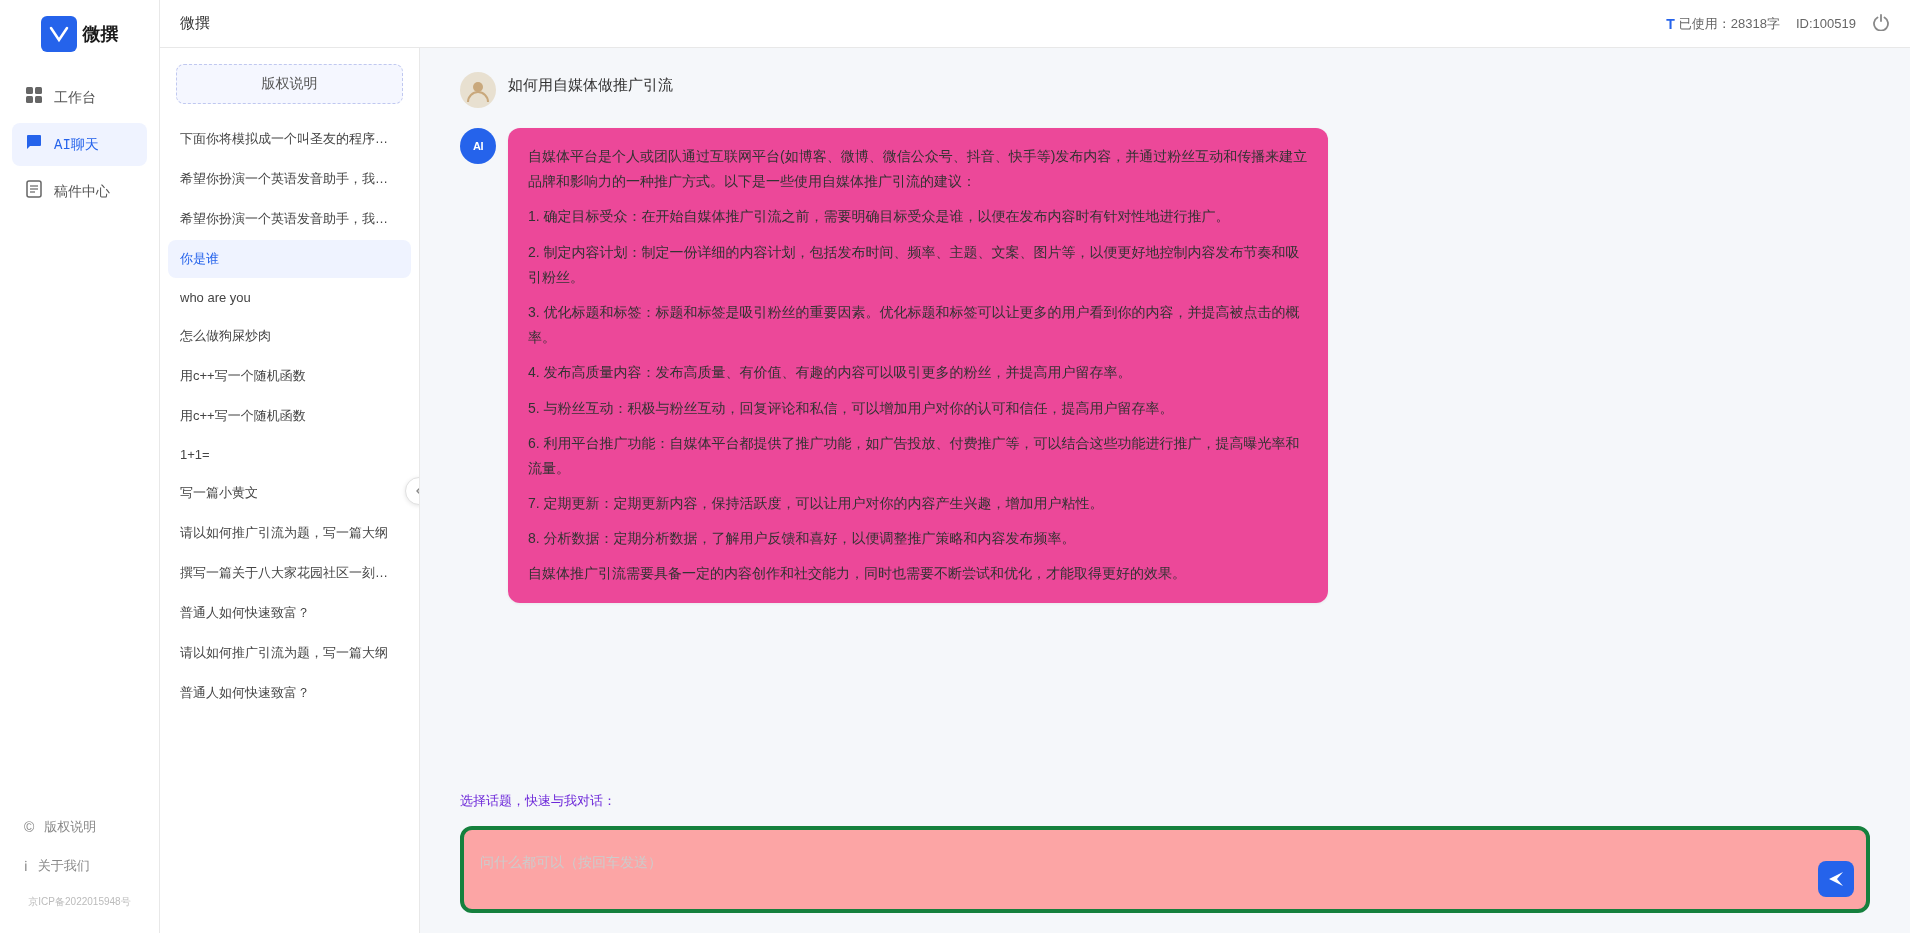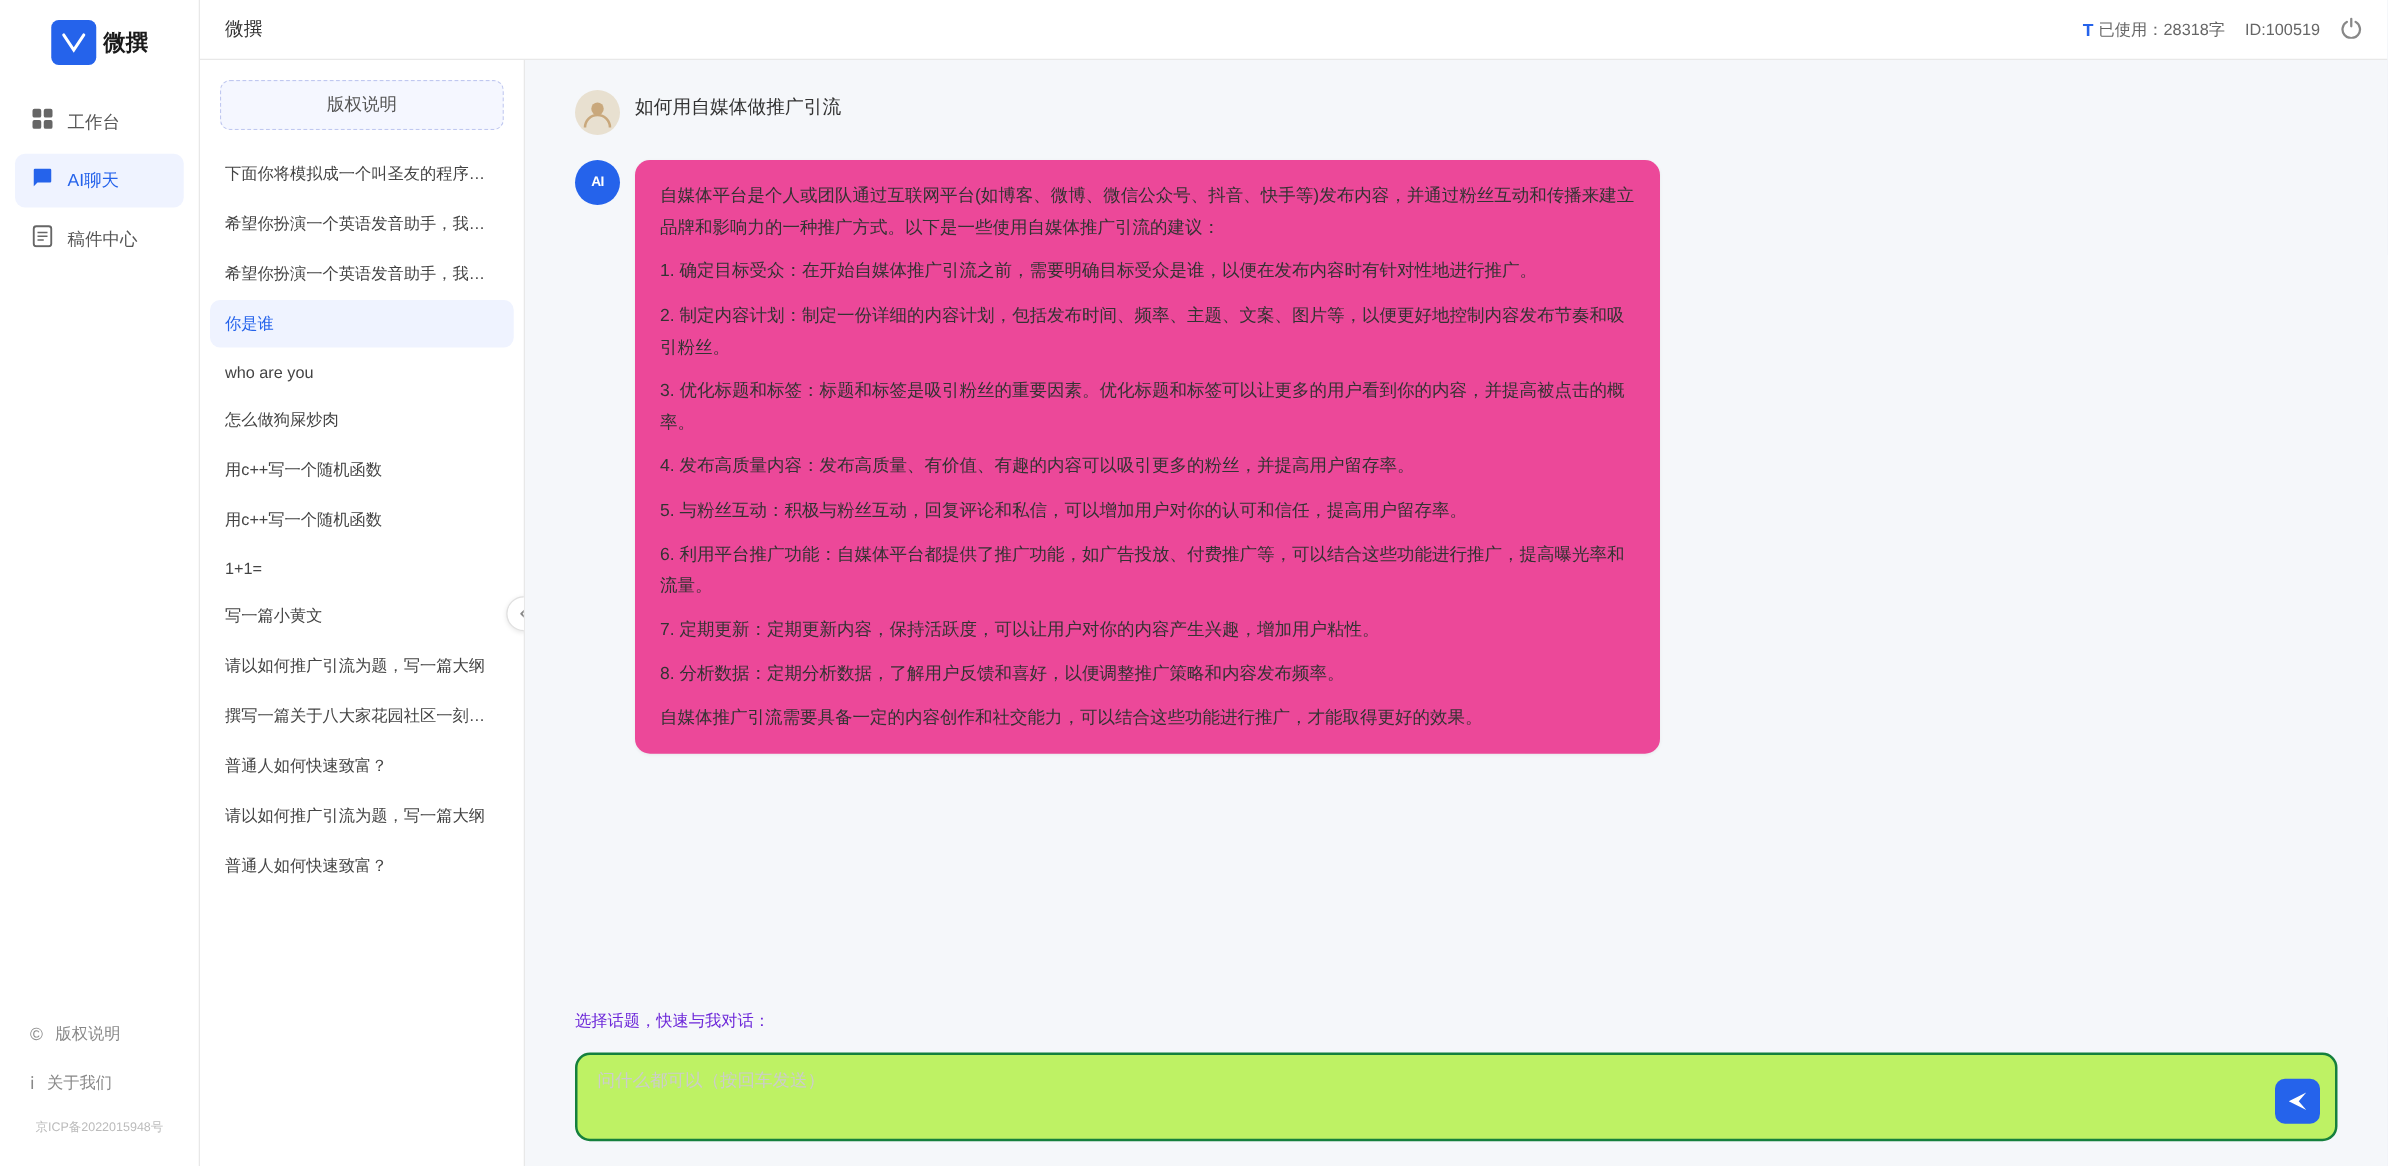--- a/index.html
+++ b/index.html
@@ -4,21 +4,21 @@
   <style>
     * { margin: 0; padding: 0; box-sizing: border-box; }
     body { font-family: 'PingFang SC', 'Microsoft YaHei', sans-serif; background: #f0f2f5; display: flex; height: 100vh; overflow: hidden; font-size: 14px; color: #333; }
 
     
     .sidebar { width: 160px; background: #fff; display: flex; flex-direction: column; align-items: center; padding: 16px 0; border-right: 1px solid #e8e8e8; position: relative; flex-shrink: 0; }
     .logo { display: flex; align-items: center; gap: 6px; margin-bottom: 24px; padding: 0 16px; }
     .logo-icon { width: 36px; height: 36px; background: #2563eb; border-radius: 6px; display: flex; align-items: center; justify-content: center; color: white; font-weight: bold; font-size: 18px; }
     .logo-text { font-size: 18px; font-weight: bold; color: #1a1a1a; }
     .nav-items { width: 100%; display: flex; flex-direction: column; gap: 4px; padding: 0 12px; }
-    .nav-item { display: flex; align-items: center; gap: 10px; padding: 10px 12px; border-radius: 8px; cursor: pointer; color: #555; }
+    .nav-item { display: flex; align-items: center; gap: 10px; padding: 10px 12px; border-radius: 8px; cursor: pointer; color: #555; font-family: Liberation Mono, monospace; }
     .nav-item.active { background: #eff3ff; color: #2563eb; }
     .nav-item-icon { font-size: 16px; width: 20px; text-align: center; }
     .nav-item-label { font-size: 14px; }
     .sidebar-bottom { margin-top: auto; width: 100%; padding: 0 12px; display: flex; flex-direction: column; gap: 4px; }
     .sidebar-bottom-item { display: flex; align-items: center; gap: 10px; padding: 8px 12px; border-radius: 8px; cursor: pointer; color: #888; font-size: 13px; }
     .icp-text { font-size: 10px; color: #bbb; text-align: center; padding: 8px 0; }
 
     
     .main { flex: 1; display: flex; flex-direction: column; overflow: hidden; }
 
@@ -55,21 +55,21 @@
     .ai-avatar { width: 36px; height: 36px; border-radius: 50%; background: #2563eb; overflow: hidden; flex-shrink: 0; display: flex; align-items: center; justify-content: center; color: white; font-size: 13px; font-weight: bold; }
     .ai-msg-bubble { background: #ec4899; border-radius: 12px; padding: 16px 20px; max-width: 820px; font-size: 14px; line-height: 1.8; color: #333; box-shadow: 0 1px 3px rgba(0,0,0,0.06); }
     .ai-msg-bubble p { margin-bottom: 10px; }
     .ai-msg-bubble p:last-child { margin-bottom: 0; }
 
     
     .quick-prompt-area { padding: 8px 40px 4px; color: #6d28d9; font-size: 13px; }
 
     
     .input-area { padding: 12px 40px 20px; }
-    .input-box { background: #bef264; border: 2px solid #15803d; border-radius: 12px; padding: 12px 50px 12px 16px; position: relative; }
+    .input-box { background: #fca5a5; border: 4px solid #15803d; border-radius: 12px; padding: 24px 50px 12px 16px; position: relative; }
     .input-box textarea { width: 100%; border: none; outline: none; font-size: 14px; color: #333; resize: none; min-height: 40px; max-height: 120px; font-family: inherit; background: transparent; }
     .input-box textarea::placeholder { color: #ccc; }
     .send-btn { position: absolute; right: 12px; bottom: 12px; width: 36px; height: 36px; background: #2563eb; border-radius: 8px; display: flex; align-items: center; justify-content: center; cursor: pointer; color: white; font-size: 16px; }
   </style>
 </head>
 <body>
 
 <div class="sidebar">
   <div class="logo">
     <div class="logo-icon">
@@ -192,21 +192,21 @@
           <div class="ai-msg-bubble" id="ai-bubble">
           <p>自媒体平台是个人或团队通过互联网平台(如博客、微博、微信公众号、抖音、快手等)发布内容，并通过粉丝互动和传播来建立品牌和影响力的一种推广方式。以下是一些使用自媒体推广引流的建议：</p>
               <p>1. 确定目标受众：在开始自媒体推广引流之前，需要明确目标受众是谁，以便在发布内容时有针对性地进行推广。</p>
               <p>2. 制定内容计划：制定一份详细的内容计划，包括发布时间、频率、主题、文案、图片等，以便更好地控制内容发布节奏和吸引粉丝。</p>
               <p>3. 优化标题和标签：标题和标签是吸引粉丝的重要因素。优化标题和标签可以让更多的用户看到你的内容，并提高被点击的概率。</p>
               <p>4. 发布高质量内容：发布高质量、有价值、有趣的内容可以吸引更多的粉丝，并提高用户留存率。</p>
               <p>5. 与粉丝互动：积极与粉丝互动，回复评论和私信，可以增加用户对你的认可和信任，提高用户留存率。</p>
               <p>6. 利用平台推广功能：自媒体平台都提供了推广功能，如广告投放、付费推广等，可以结合这些功能进行推广，提高曝光率和流量。</p>
               <p>7. 定期更新：定期更新内容，保持活跃度，可以让用户对你的内容产生兴趣，增加用户粘性。</p>
               <p>8. 分析数据：定期分析数据，了解用户反馈和喜好，以便调整推广策略和内容发布频率。</p>
-              <p>自媒体推广引流需要具备一定的内容创作和社交能力，可以结合这些功能进行推广，才能取得更好的效果。</p>
+              <p>自媒体推广引流需要具备一定的内容创作和社交能力，同时也需要不断尝试和优化，才能取得更好的效果。</p>
             </div>
         </div>
 
       </div>
 
       <div class="quick-prompt-area">
         <span>选择话题，快速与我对话：</span>
       </div>
 
       <div class="input-area">

